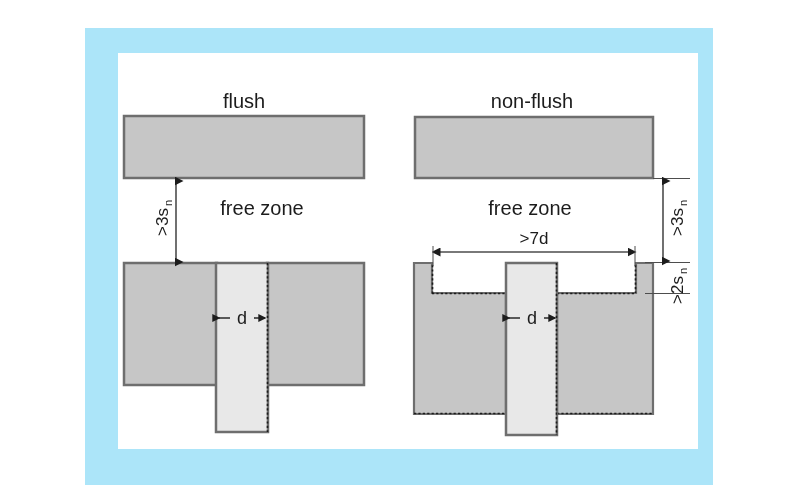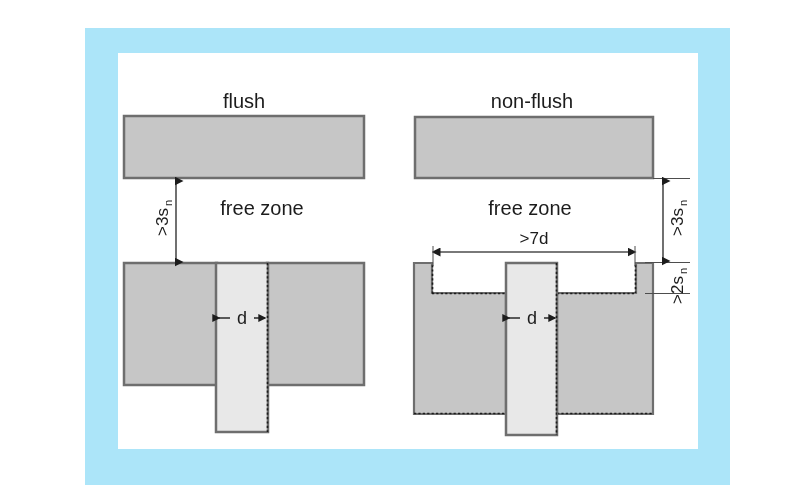--- a/index.html
+++ b/index.html
@@ -2,21 +2,21 @@
 <html><head>
 <meta charset="utf-8">
 <style>
   html, body {
     margin: 0;
     padding: 0;
     background: #ffffff;
   }
   #root {
     position: relative;
-    width: 800px;
+    width: 713px;
     height: 500px;
     background: #ffffff;
     font-family: "Liberation Sans", sans-serif;
     overflow: hidden;
     text-decoration: underline;
   }
   
   #blue-frame {
     position: absolute;
     left: 85px;

